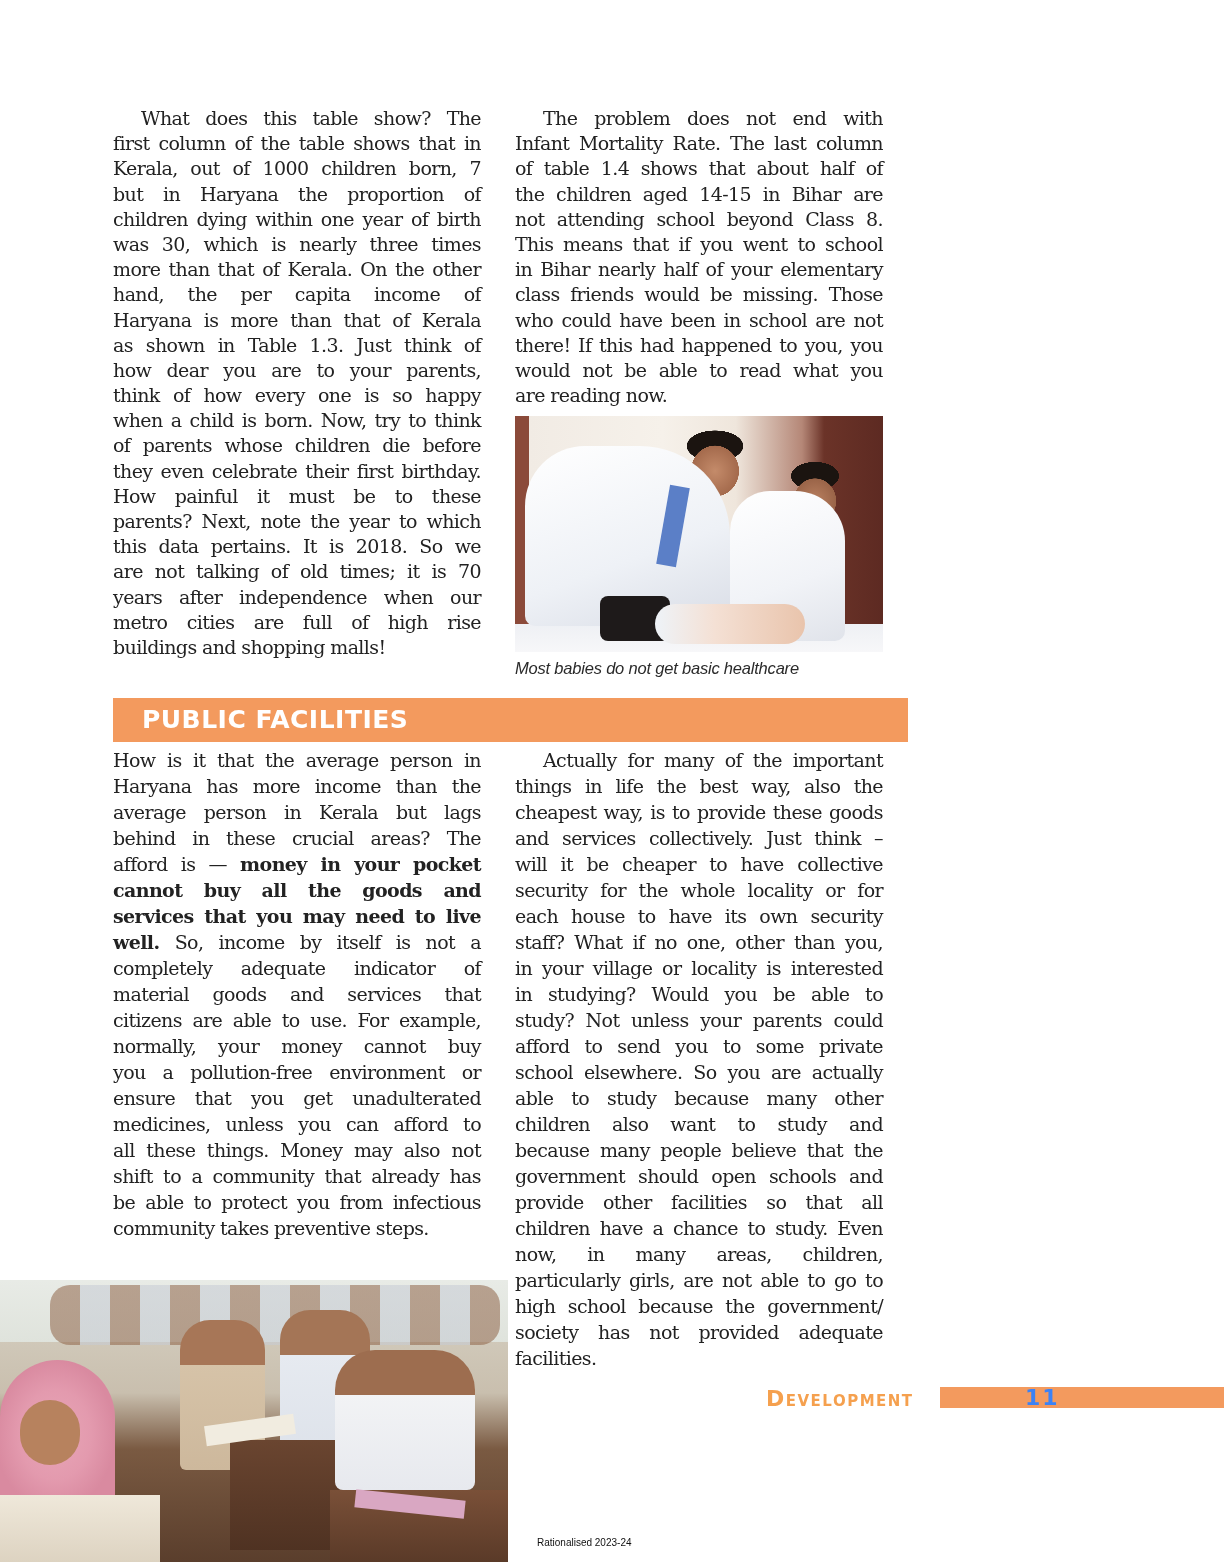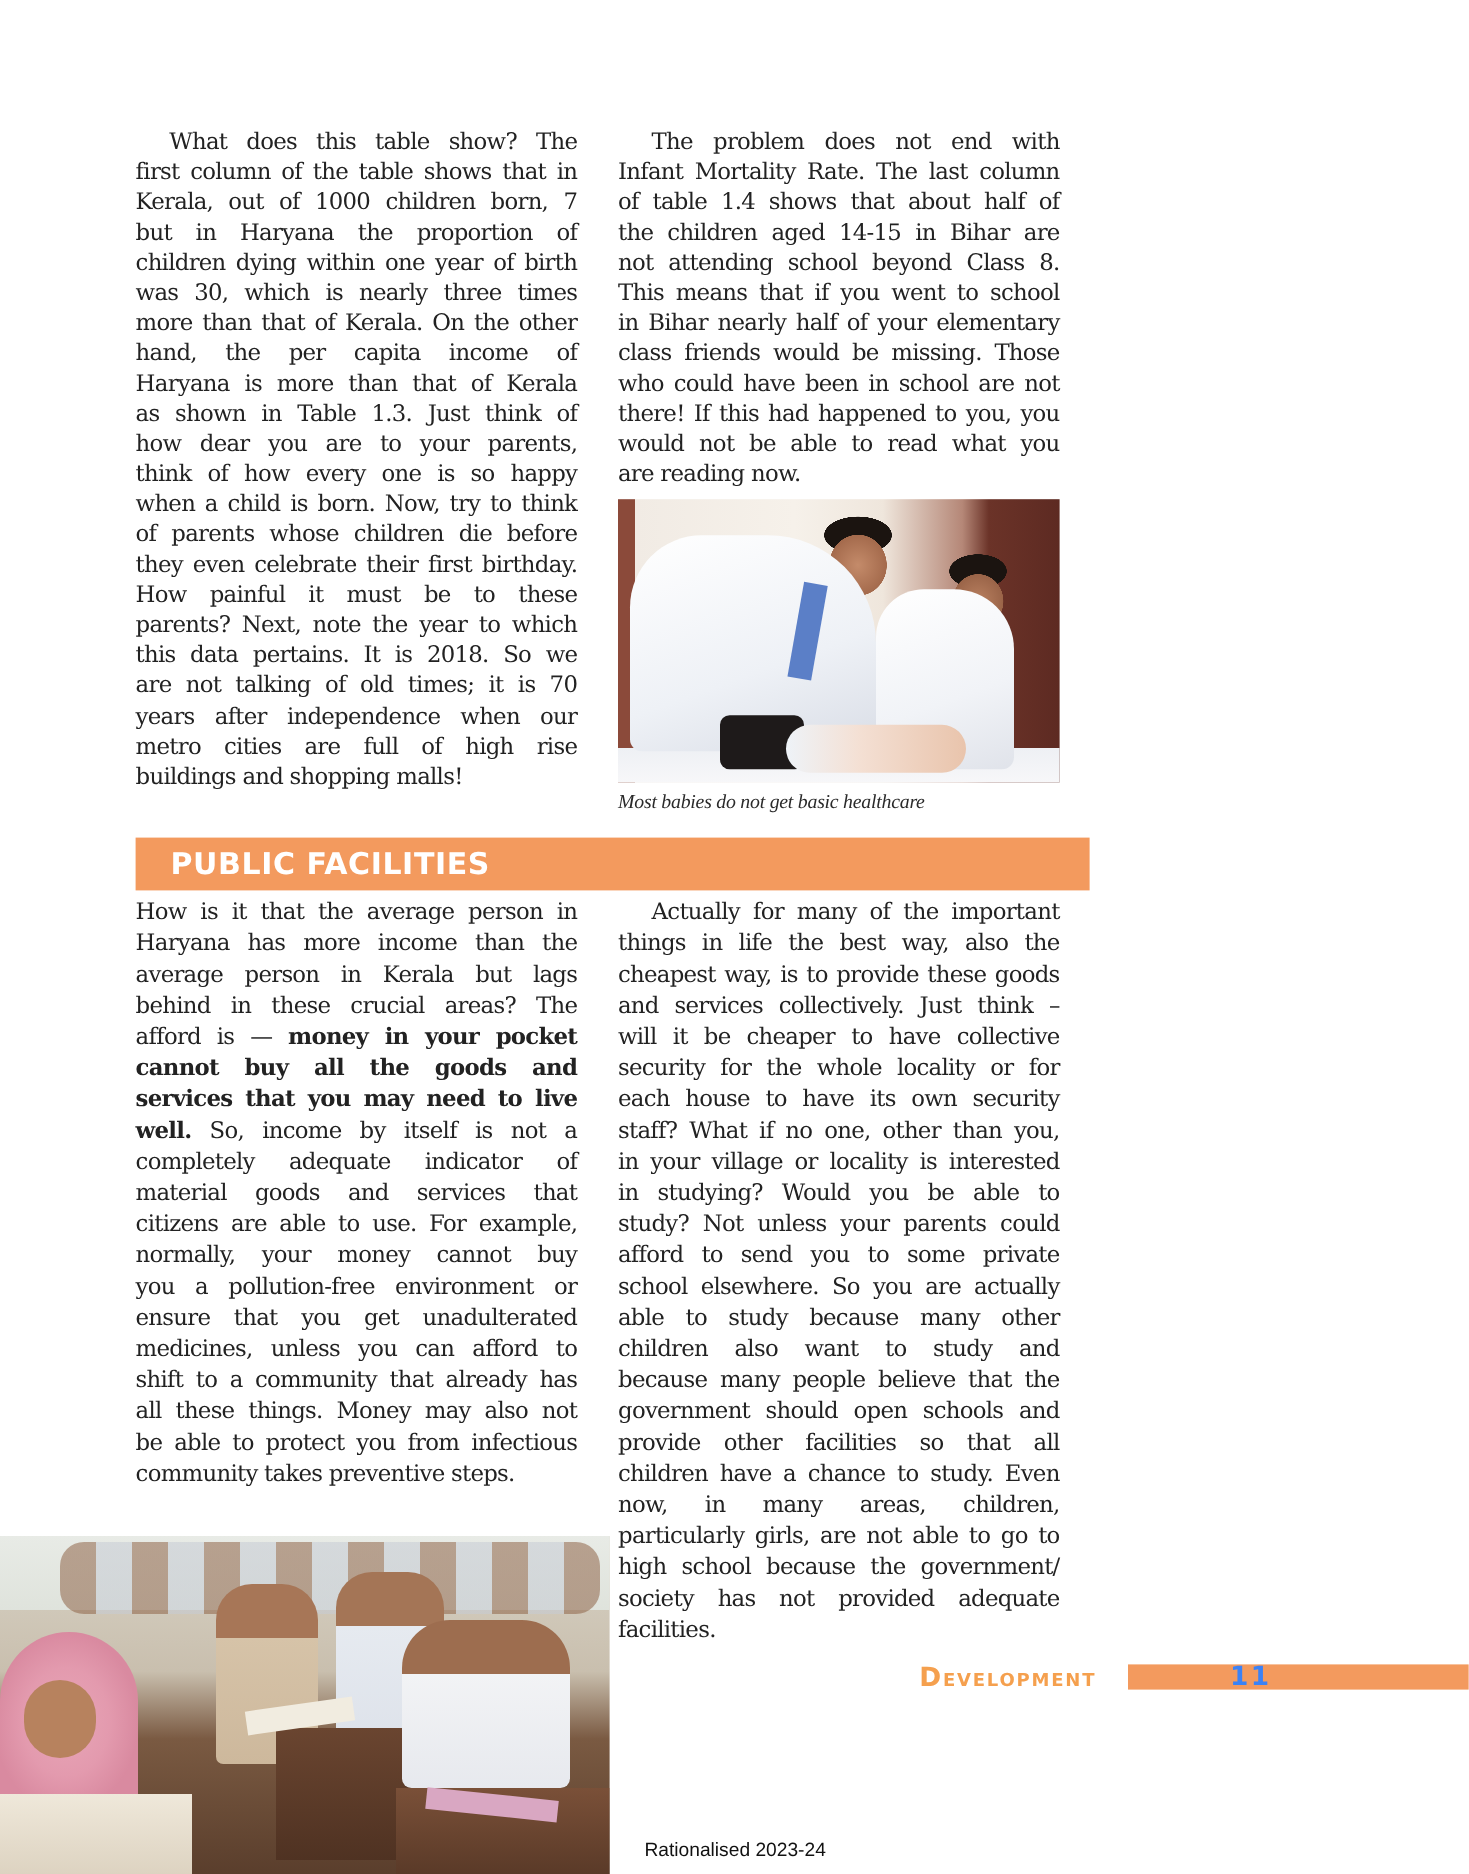--- a/index.html
+++ b/index.html
@@ -67,21 +67,21 @@
     background: #1e1a1a; border-radius: 8px;
   }
   .photo-doctors .baby {
     position: absolute; left: 140px; top: 188px; width: 150px; height: 40px;
     background: linear-gradient(90deg, #eef3f8 0%, #f4e0d4 40%, #e9c4ac 100%);
     border-radius: 30px;
   }
 
   .caption {
     position: absolute; left: 515px; top: 656px; width: 380px;
-    font-family: Liberation Serif, serif;
+    font-family: Liberation Sans, sans-serif;
     font-style: italic;
     font-size: 16.5px;
     color: #2a2a2a;
     letter-spacing: -0.2px;
     line-height: 24px;
   }
 
   .section-band {
     position: absolute; left: 113px; top: 698px; width: 795px; height: 44px;
     background: #f39a5e;
@@ -171,21 +171,21 @@
     font-family: "DejaVu Sans", "Liberation Sans", sans-serif;
     font-weight: bold;
     font-size: 22px;
     color: #3b82f6;
     letter-spacing: 2px;
     line-height: 30px;
   }
   .rationalised {
     position: absolute; left: 537px; top: 1534px;
     font-family: "Liberation Sans", "DejaVu Sans", sans-serif;
-    font-size: 16px;
+    font-size: 10px;
     color: #111111;
     line-height: 18px;
   }
 </style>
 </head>
 <body>
 
 <div class="page">
 
   <div class="col col-top-left">
@@ -249,22 +249,22 @@
       <span class="line"><span class="bold">cannot buy all the goods and</span></span>
       <span class="line"><span class="bold">services that you may need to live</span></span>
       <span class="line"><span class="bold">well.</span><span>  So, income by itself is not a</span></span>
       <span class="line"><span>completely adequate indicator of</span></span>
       <span class="line"><span>material goods and services that</span></span>
       <span class="line"><span>citizens are able to use.  For example,</span></span>
       <span class="line"><span>normally, your money cannot buy</span></span>
       <span class="line"><span>you a pollution-free environment or</span></span>
       <span class="line"><span>ensure that you get unadulterated</span></span>
       <span class="line"><span>medicines, unless you can afford to</span></span>
+      <span class="line"><span>all these things.  Money may also not</span></span>
       <span class="line"><span>shift to a community that already has</span></span>
-      <span class="line"><span>all these things.  Money may also not</span></span>
       <span class="line"><span>be able to protect you from infectious</span></span>
       <span class="line last"><span>community takes preventive steps.</span></span>
     </div>
 
   <div class="col col-bot-right">
     <span class="line indent">Actually for many of the important</span>
     <span class="line">things in life the best way, also the</span>
     <span class="line">cheapest way, is to provide these goods</span>
     <span class="line">and services collectively. Just think –</span>
     <span class="line">will it be cheaper to have collective</span>

